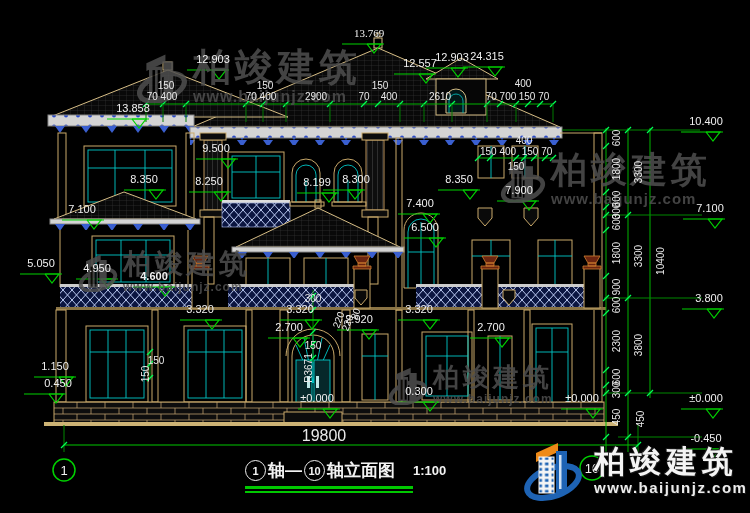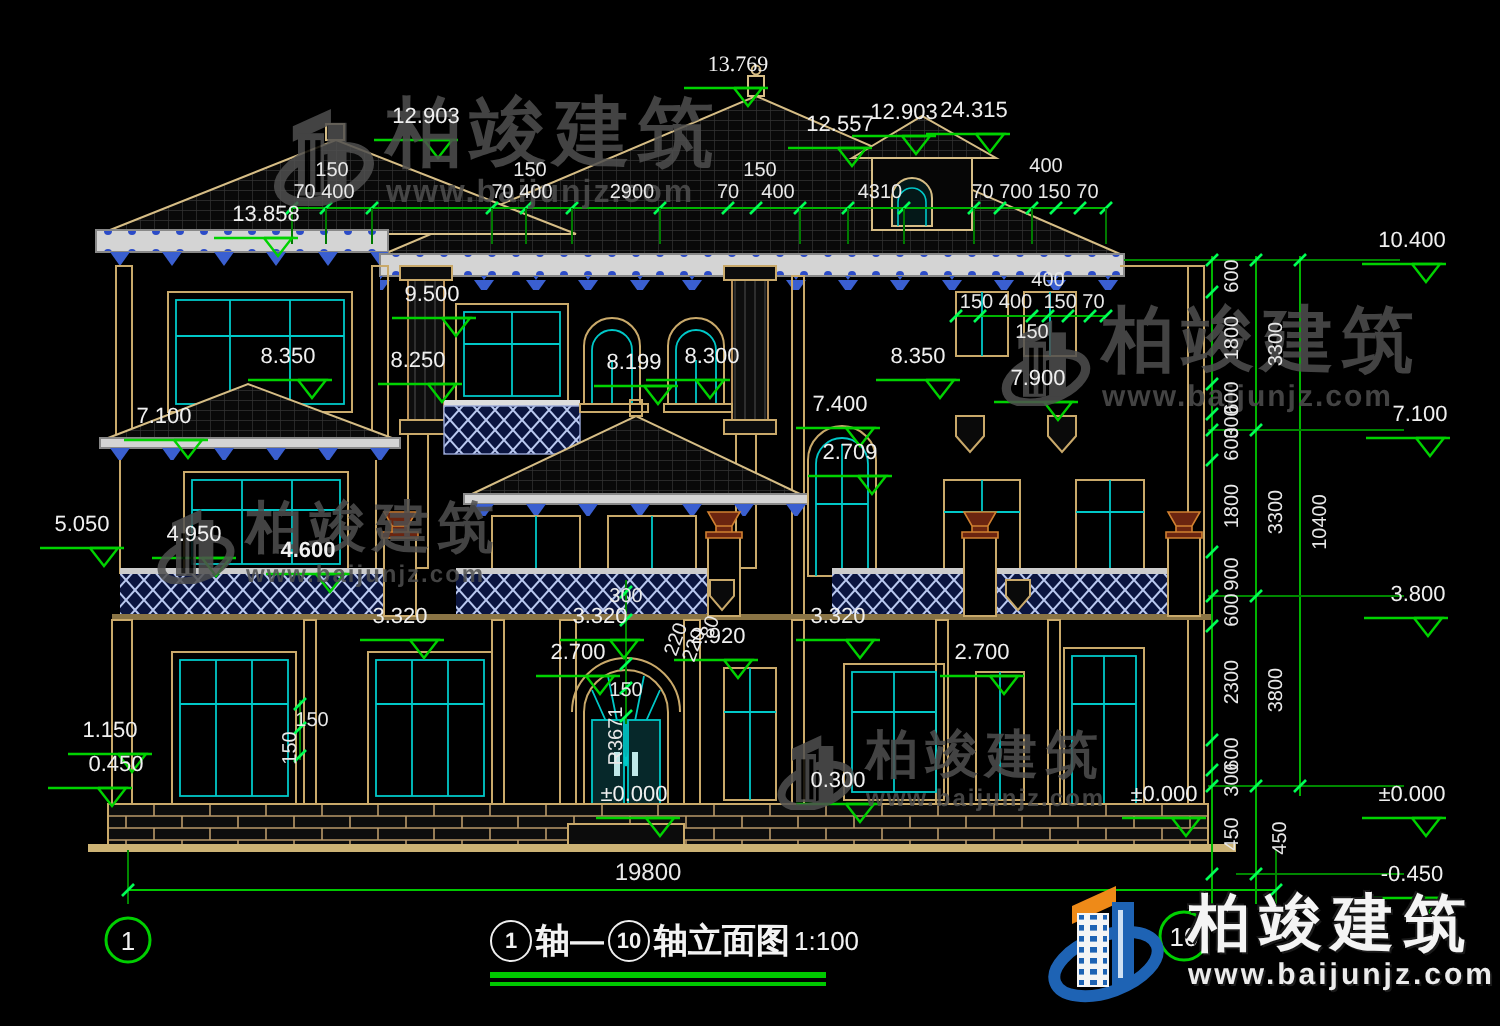--- a/index.html
+++ b/index.html
@@ -12,21 +12,21 @@
   .elev{font-size:11px;color:#f0f0f0;}
   
   .wm{position:absolute;display:flex;align-items:center;gap:5px;color:#4f4f4f;opacity:.85;z-index:4;}
   .wm-name{font-size:var(--t);font-weight:bold;letter-spacing:4px;line-height:1;}
   .wm-url{font-size:var(--u);font-weight:bold;letter-spacing:1px;margin-top:2px;}
   
   #title-row{position:absolute;left:245px;top:459px;z-index:6;color:#f2f2f2;font-size:17px;
              font-weight:bold;display:flex;align-items:center;gap:2px;white-space:nowrap;}
   .ax-inline{display:inline-flex;align-items:center;justify-content:center;width:19px;height:19px;
              border:1.5px solid #eee;border-radius:50%;font-size:11px;}
-  #scale-label{font-size:13px;font-weight:normal;margin-left:0;}
+  #scale-label{font-size:13px;font-weight:bold;margin-left:16px;}
   .underline{position:absolute;left:245px;width:168px;background:#00c800;z-index:6;}
   
   .axis-bubble{position:absolute;width:22px;height:22px;border:1.6px solid #00d000;border-radius:50%;
                color:#f0f0f0;font-size:13px;display:flex;align-items:center;justify-content:center;z-index:5;}
   
   #logo{position:absolute;left:524px;top:438px;display:flex;align-items:center;gap:6px;z-index:8;}
   #logo-text .big{font-size:31px;font-weight:bold;color:#f4f4f4;letter-spacing:5px;line-height:1.05;
                   text-shadow:1px 1px 0 #1a1a1a,-1px -1px 0 #1a1a1a;}
   #logo-text .url{font-size:15px;font-weight:bold;color:#ececec;letter-spacing:1.5px;
                   text-shadow:1px 1px 0 #1a1a1a;}
@@ -477,37 +477,37 @@
 
   <div id="labels-layer">
       <span class="lbl" style="left: 166px; top: 86px;">150</span>
       <span class="lbl" style="left: 162px; top: 97px;">70 400</span>
       <span class="lbl" style="left: 265px; top: 86px;">150</span>
       <span class="lbl" style="left: 261px; top: 97px;">70 400</span>
       <span class="lbl" style="left: 316px; top: 97px;">2900</span>
       <span class="lbl" style="left: 364px; top: 97px;">70</span>
       <span class="lbl" style="left: 380px; top: 86px;">150</span>
       <span class="lbl" style="left: 389px; top: 97px;">400</span>
-      <span class="lbl" style="left: 440px; top: 97px;">4310</span>
+      <span class="lbl" style="left: 440px; top: 97px;">2610</span>
       <span class="lbl" style="left: 523px; top: 84px;">400</span>
       <span class="lbl" style="left: 501px; top: 97px;">70 700</span>
       <span class="lbl" style="left: 534px; top: 97px;">150 70</span>
       <span class="lbl" style="left: 524px; top: 141px;">400</span>
       <span class="lbl" style="left: 498px; top: 152px;">150 400</span>
       <span class="lbl" style="left: 537px; top: 152px;">150 70</span>
       <span class="lbl" style="left: 516px; top: 167px;">150</span>
       <span class="lbl" style="left: 313px; top: 299px;">300</span>
       <span class="lbl" style="left: 313px; top: 346px;">150</span>
       <span class="lbl" style="left: 156px; top: 361px;">150</span>
       <span class="lbl" style="left: 146px; top: 374px; transform: translate(-50%, -50%) rotate(-90deg);">150</span>
       <span class="lbl" style="left: 339px; top: 320px; transform: translate(-50%, -50%) rotate(-70deg);">220</span>
       <span class="lbl" style="left: 348px; top: 323px; transform: translate(-50%, -50%) rotate(-70deg);">220</span>
       <span class="lbl" style="left: 356px; top: 314px; transform: translate(-50%, -50%) rotate(-70deg);">80</span>
       <span class="lbl" style="left: 309px; top: 368px; transform: translate(-50%, -50%) rotate(-90deg);">R3671</span>
-      <span class="lbl" style="left: 324px; top: 436px; font-size: 12px; text-align: center;">19800</span>
+      <span class="lbl" style="left: 324px; top: 436px; font-size: 16px; text-align: center;">19800</span>
       <span class="lbl" style="left: 617px; top: 138px; transform: translate(-50%, -50%) rotate(-90deg);">600</span>
       <span class="lbl" style="left: 617px; top: 169px; transform: translate(-50%, -50%) rotate(-90deg);">1800</span>
       <span class="lbl" style="left: 617px; top: 199px; transform: translate(-50%, -50%) rotate(-90deg);">600</span>
       <span class="lbl" style="left: 617px; top: 211px; transform: translate(-50%, -50%) rotate(-90deg);">300</span>
       <span class="lbl" style="left: 617px; top: 222px; transform: translate(-50%, -50%) rotate(-90deg);">600</span>
       <span class="lbl" style="left: 617px; top: 253px; transform: translate(-50%, -50%) rotate(-90deg);">1800</span>
       <span class="lbl" style="left: 617px; top: 287px; transform: translate(-50%, -50%) rotate(-90deg);">900</span>
       <span class="lbl" style="left: 617px; top: 305px; transform: translate(-50%, -50%) rotate(-90deg);">600</span>
       <span class="lbl" style="left: 617px; top: 341px; transform: translate(-50%, -50%) rotate(-90deg);">2300</span>
       <span class="lbl" style="left: 617px; top: 377px; transform: translate(-50%, -50%) rotate(-90deg);">600</span>
@@ -526,21 +526,21 @@
       <span class="lbl elev" style="left: 133px; top: 108px;">13.858</span>
       <span class="lbl elev" style="left: 216px; top: 148px;">9.500</span>
       <span class="lbl elev" style="left: 144px; top: 179px;">8.350</span>
       <span class="lbl elev" style="left: 209px; top: 181px;">8.250</span>
       <span class="lbl elev" style="left: 317px; top: 182px;">8.199</span>
       <span class="lbl elev" style="left: 356px; top: 179px;">8.300</span>
       <span class="lbl elev" style="left: 459px; top: 179px;">8.350</span>
       <span class="lbl elev" style="left: 519px; top: 190px;">7.900</span>
       <span class="lbl elev" style="left: 82px; top: 209px;">7.100</span>
       <span class="lbl elev" style="left: 420px; top: 203px;">7.400</span>
-      <span class="lbl elev" style="left: 425px; top: 227px;">2.709</span>
+      <span class="lbl elev" style="left: 425px; top: 227px;">6.500</span>
       <span class="lbl elev" style="left: 41px; top: 263px;">5.050</span>
       <span class="lbl elev" style="left: 97px; top: 268px;">4.950</span>
       <span class="lbl elev" style="left: 154px; top: 276px; font-weight: bold;">4.600</span>
       <span class="lbl elev" style="left: 200px; top: 309px;">3.320</span>
       <span class="lbl elev" style="left: 300px; top: 309px;">3.320</span>
       <span class="lbl elev" style="left: 419px; top: 309px;">3.320</span>
       <span class="lbl elev" style="left: 359px; top: 319px;">2.920</span>
       <span class="lbl elev" style="left: 289px; top: 327px;">2.700</span>
       <span class="lbl elev" style="left: 491px; top: 327px;">2.700</span>
       <span class="lbl elev" style="left: 55px; top: 366px;">1.150</span>

